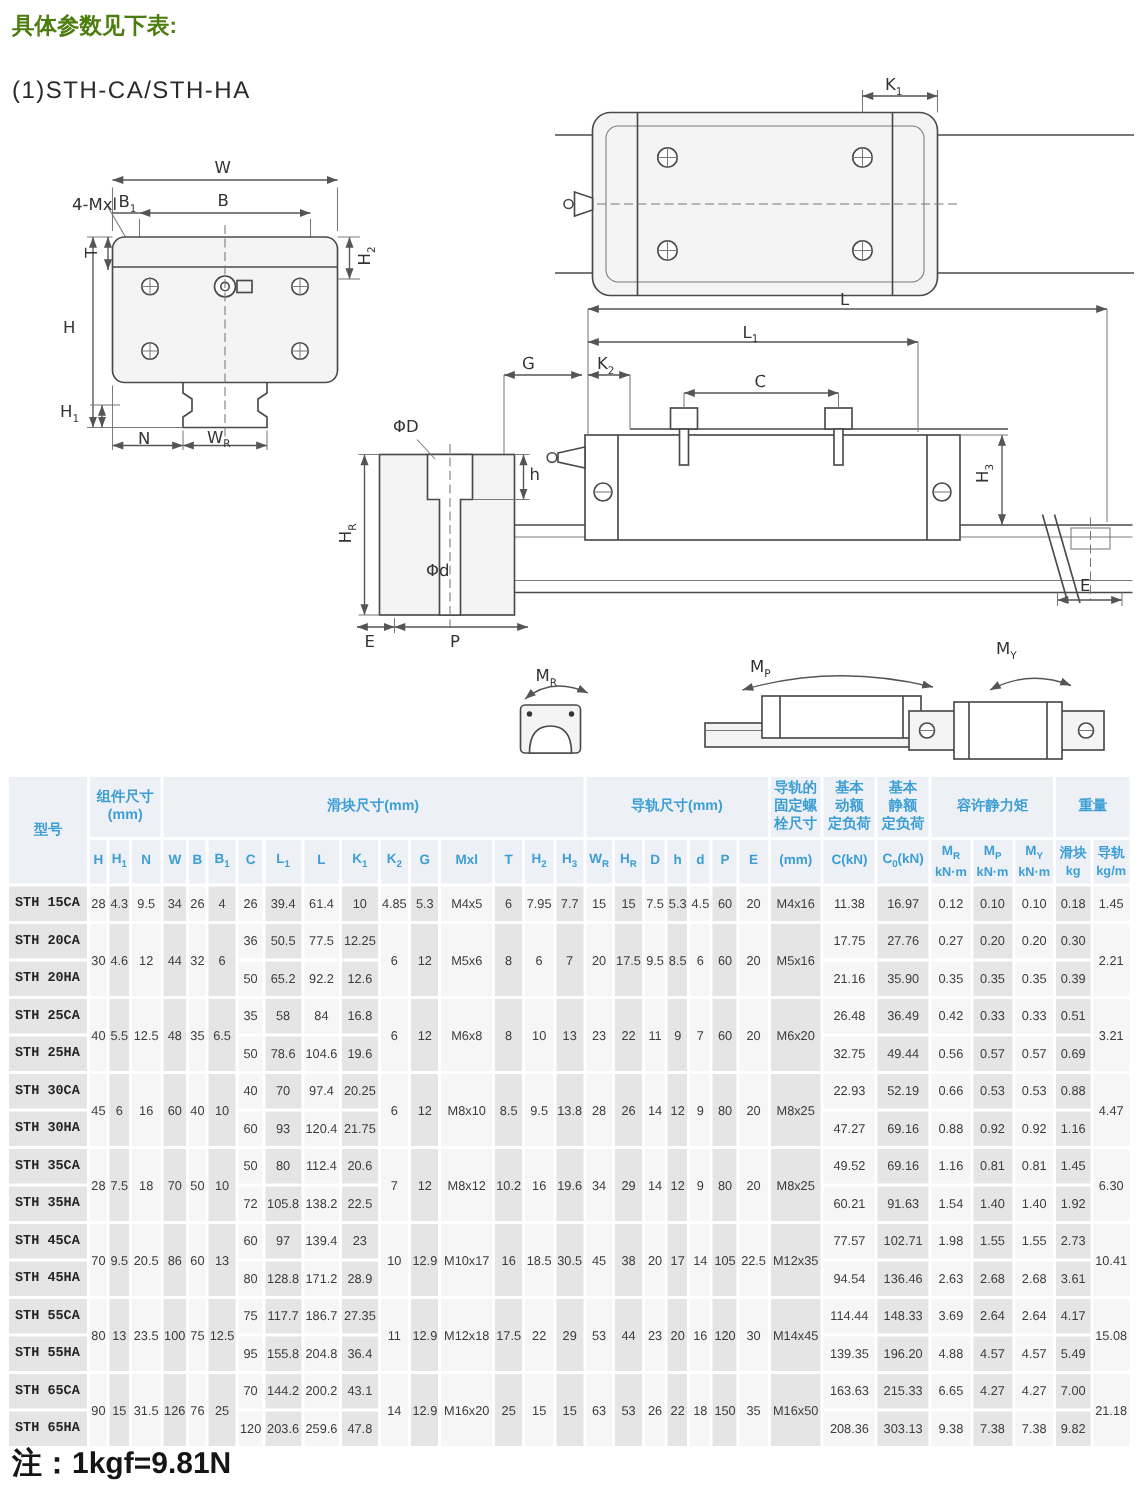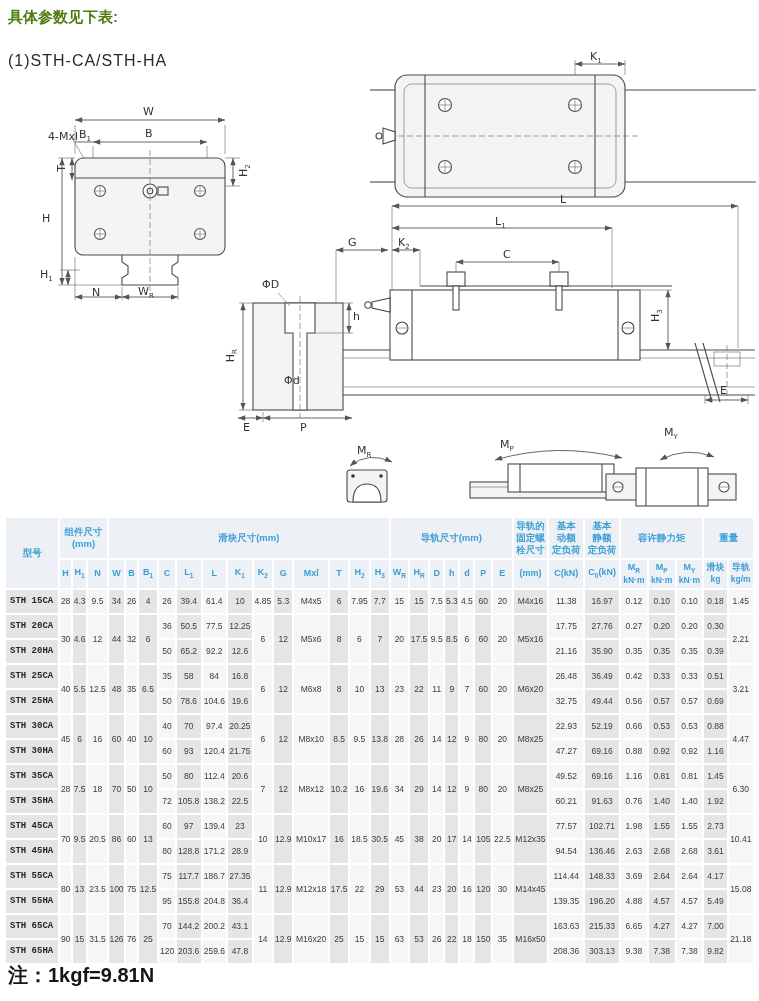--- a/index.html
+++ b/index.html
@@ -516,21 +516,21 @@
             <td rowspan="2" class="co">6.30</td>
           </tr>
           <tr>
             <td class="ce model-cell">STH 35HA</td>
             <td class="co">72</td>
             <td class="ce">105.8</td>
             <td class="co">138.2</td>
             <td class="ce">22.5</td>
             <td class="co">60.21</td>
             <td class="ce">91.63</td>
-            <td class="co">0.76</td>
+            <td class="co">1.54</td>
             <td class="ce">1.40</td>
             <td class="co">1.40</td>
             <td class="ce">1.92</td>
           </tr>
           <tr>
             <td class="ce model-cell">STH 45CA</td>
             <td rowspan="2" class="co">70</td>
             <td rowspan="2" class="ce">9.5</td>
             <td rowspan="2" class="co">20.5</td>
             <td rowspan="2" class="ce">86</td>

